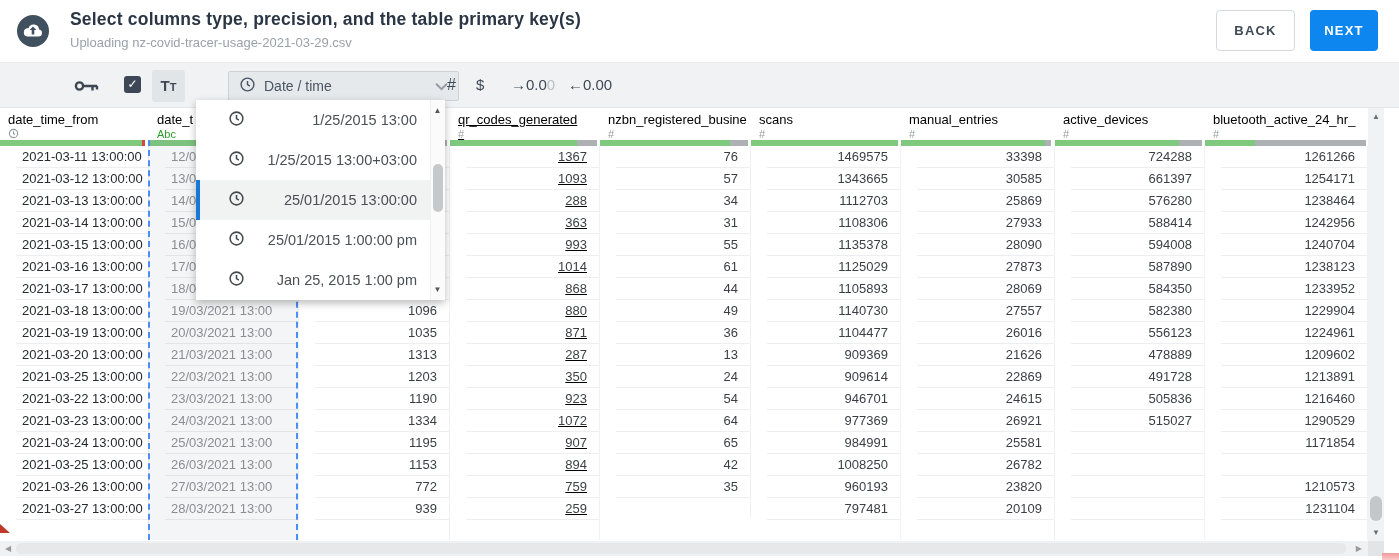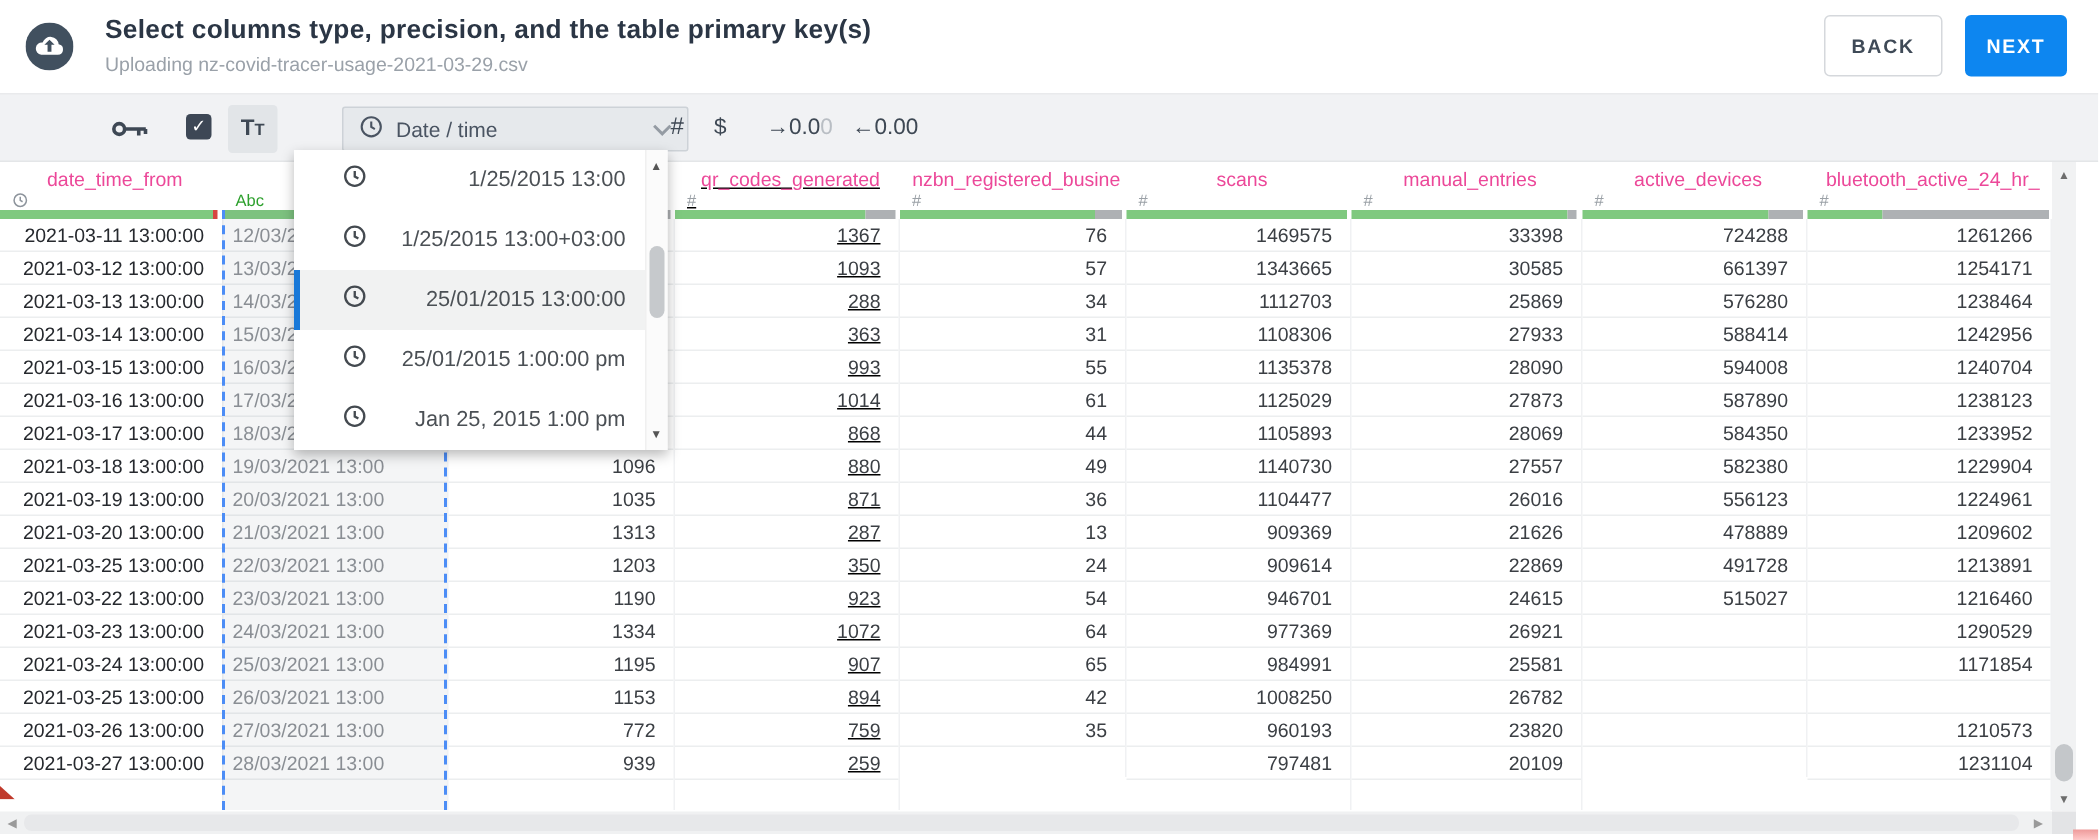--- a/index.html
+++ b/index.html
@@ -39,29 +39,29 @@
       padding:0 10px;box-sizing:border-box;color:#4a5462;font-size:14px;cursor:pointer;margin-left:32px;}
   .type-select .label{flex:1;}
   .tool-glyph{position:absolute;top:13px;font-size:16px;color:#3e4854;cursor:pointer;white-space:nowrap;}
   .tool-glyph.money{font-size:15px;}
   .tool-glyph .faded{color:#b9bec4;}
 
   
   .grid{position:absolute;left:0;top:108px;display:flex;}
   .col{position:relative;box-sizing:border-box;}
   .col-header{height:32px;padding:4px 4px 0 8px;box-sizing:border-box;cursor:pointer;overflow:hidden;}
-  .col-name{display:block;font-size:13px;color:#ec4899;white-space:nowrap;overflow:hidden;text-align:center;}
+  .col-name{display:block;font-size:13px;color:#000000;white-space:nowrap;overflow:hidden;}
   .col-type{display:block;font-size:11px;color:#9aa0a6;margin-top:1px;height:13px;line-height:13px;}
   .col-type.abc{color:var(--type-green);}
   .col-bar{height:6px;display:flex;margin-right:2px;}
   .col-bar span{display:block;height:100%;}
   .seg-green{background:var(--bar-green);}
   .seg-gray{background:var(--bar-gray);}
   .seg-red{background:var(--bar-red);}
-  .col-cells{border-right:1px solid #f0f1f3;}
+  .col-cells{border-right:1px solid #f0f1f3;padding-left:16px;}
   .cell{height:22px;line-height:22px;font-size:13px;color:#3b3f44;padding:0 12px 0 6px;box-sizing:border-box;
         border-bottom:1px solid #eceeef;white-space:nowrap;overflow:hidden;}
   .cell.right{text-align:right;}
   .cell.dark{color:#26292e;}
   .cell.muted{color:#8d9196;}
   .filler{height:20px;}
 
   
   .sel-overlay{position:absolute;left:148px;top:140px;width:150px;height:400px;box-sizing:border-box;
       border-left:2px dashed var(--selection-blue);border-right:2px dashed var(--selection-blue);
@@ -374,20 +374,21 @@
           <div class="cell right">661397</div>
           <div class="cell right">576280</div>
           <div class="cell right">588414</div>
           <div class="cell right">594008</div>
           <div class="cell right">587890</div>
           <div class="cell right">584350</div>
           <div class="cell right">582380</div>
           <div class="cell right">556123</div>
           <div class="cell right">478889</div>
           <div class="cell right">491728</div>
+          <div class="cell right">505836</div>
           <div class="cell right">515027</div>
           <div class="cell right"></div>
           <div class="cell right"></div>
           <div class="cell right"></div>
           <div class="cell right"></div>
           <div class="filler"></div>
         </div>
       </div>
       <div class="col" style="width: 163px;">
         <div class="col-header">

